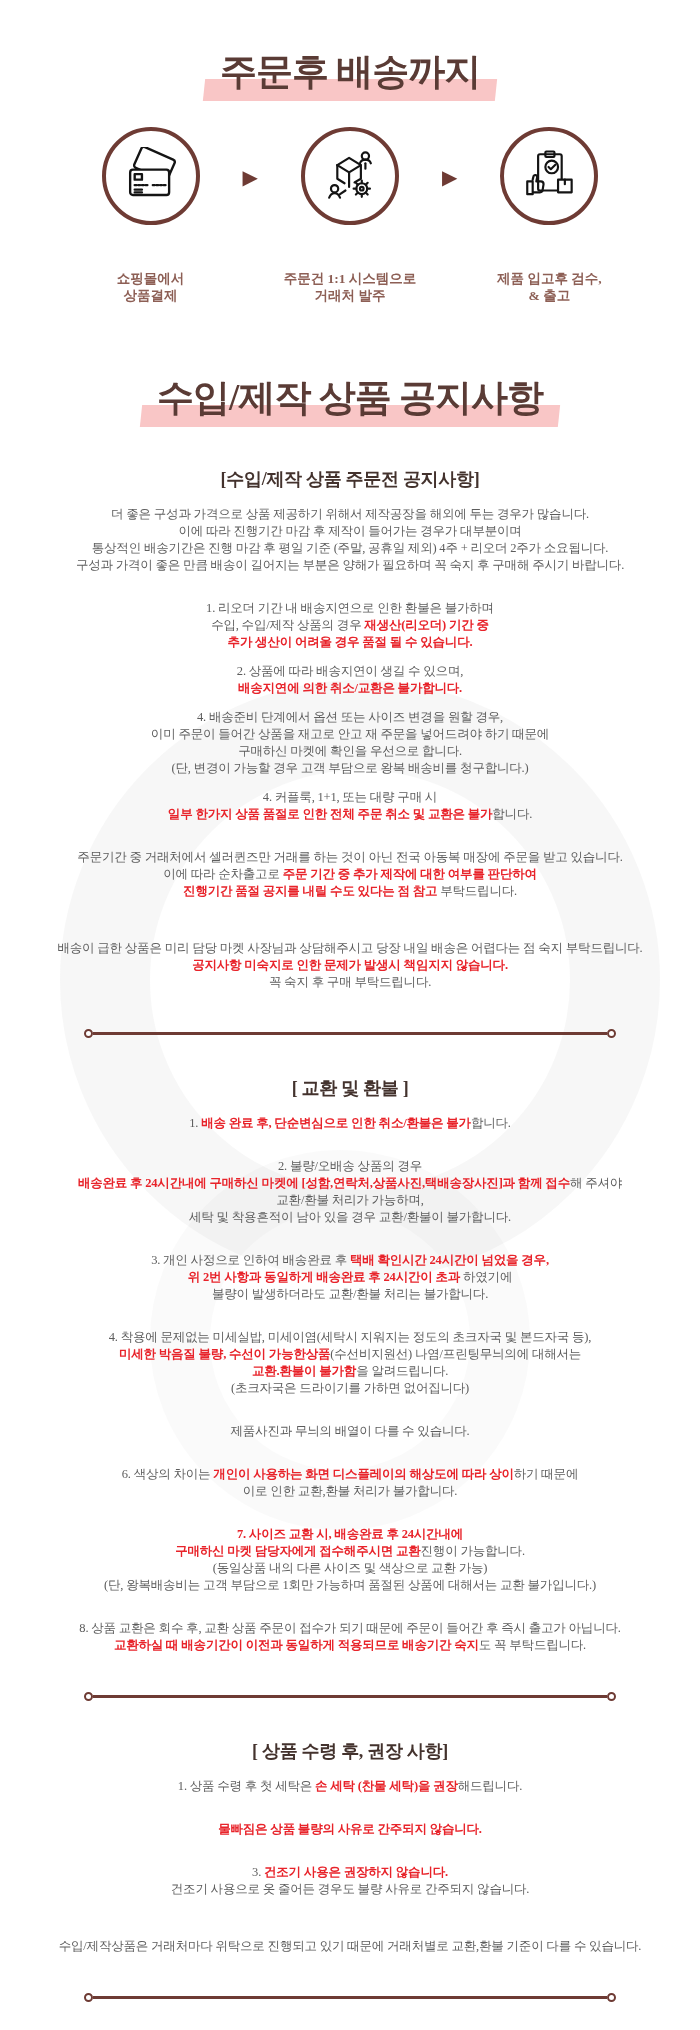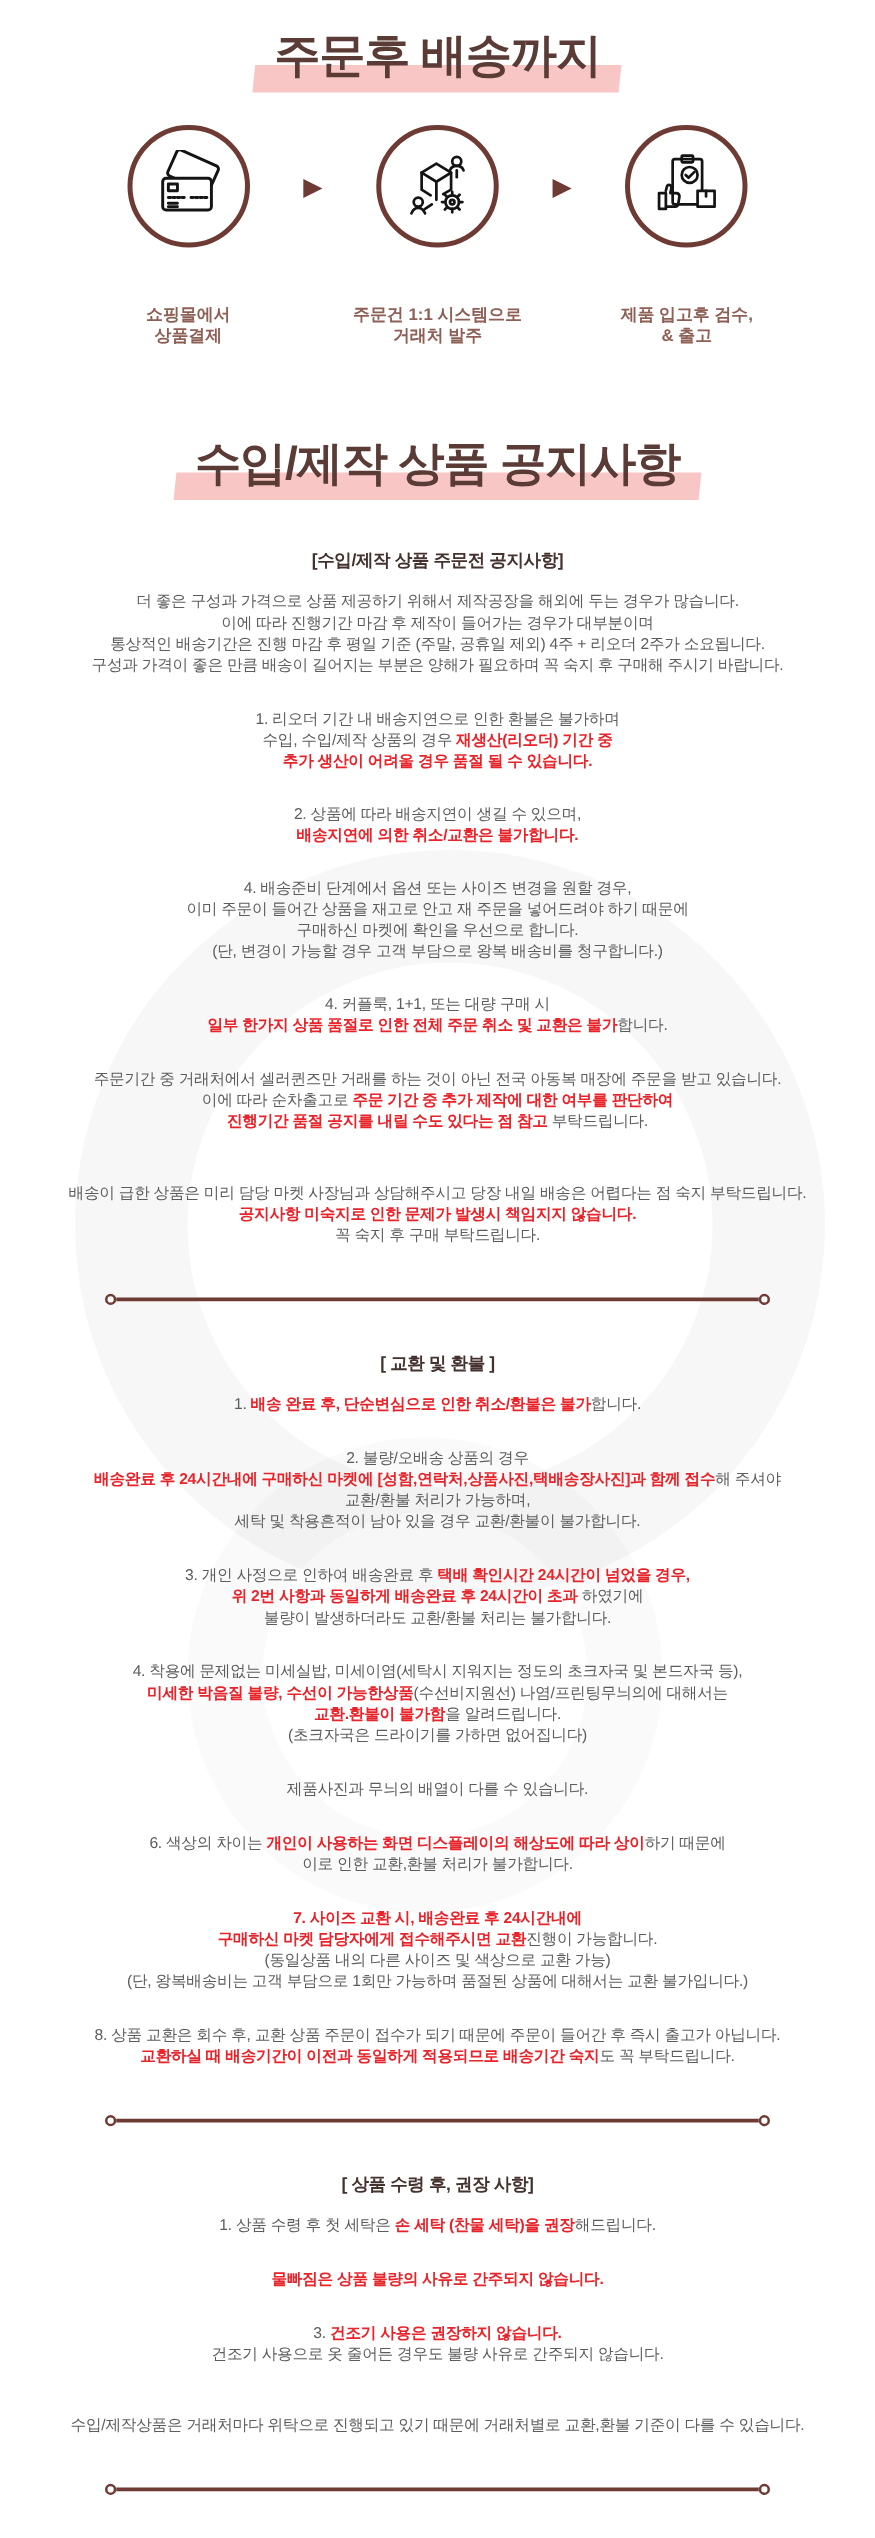--- a/index.html
+++ b/index.html
@@ -10,40 +10,40 @@
     --heading:#43322d;
     --body:#5c5c5c;
     --red:#e8232a;
   }
   *{margin:0;padding:0;box-sizing:border-box;}
   html,body{background:#fff;}
   body{font-family:"Liberation Sans","DejaVu Sans",sans-serif;}
   .page{position:relative;width:700px;height:2030px;margin:0 auto;background:#fff;overflow:hidden;text-align:center;}
   .watermark{position:absolute;left:60px;top:680px;width:600px;height:600px;border:90px solid rgba(180,180,180,0.10);border-radius:50%;pointer-events:none;}
   .watermark2{position:absolute;left:150px;top:1150px;width:380px;height:380px;border:60px solid rgba(180,180,180,0.07);border-radius:50%;pointer-events:none;}
-  .content{position:relative;z-index:1;padding-top:20px;}
+  .content{position:relative;z-index:1;padding-top:47px;font-family:Liberation Serif, serif;}
 
   .big-title{position:relative;display:inline-block;font-size:37px;font-weight:800;letter-spacing:-1px;color:var(--title_brown);}
   .big-title .hl{position:absolute;left:-16px;right:-16px;bottom:-4px;height:22px;background:var(--highlight);transform:skewX(-6deg);}
   .big-title .t{position:relative;}
 
   .steps{display:flex;justify-content:center;align-items:flex-start;margin-top:30px;height:162px;}
   .step{display:flex;flex-direction:column;align-items:center;width:180px;gap:35px;}
   .circle{width:98px;height:98px;border:4px solid var(--maroon);border-radius:50%;background:#fff;display:flex;align-items:center;justify-content:center;}
   .circle svg{display:block;}
   .step-label{margin-top:10px;color:var(--step_label);font-size:13.5px;font-weight:700;line-height:17px;}
   .step-label span{display:block;}
   .arrow{color:var(--maroon);font-size:20px;margin:40px 2px 0 2px;line-height:20px;}
 
   .notice-title-wrap{margin-top:84px;}
 
   .section{margin-top:44px;}
-  .sec-heading{font-size:14px;font-weight:800;color:var(--heading);letter-spacing:-0.3px;}
+  .sec-heading{font-size:18px;font-weight:800;color:var(--heading);letter-spacing:-0.3px;}
   .blocks{margin-top:15px;color:var(--body);font-size:12.5px;line-height:17px;letter-spacing:-0.2px;}
-  .block{margin-top:25px;}
+  .block{margin-top:12px;}
   .block:first-child{margin-top:0;}
   .block.gap-lg{margin-top:26px;}
   .block.gap-xl{margin-top:40px;}
   .line{display:block;}
   .red{color:var(--red);font-weight:700;}
 
   .divider{display:flex;align-items:center;width:532px;margin:38px auto 38px auto;}
   .divider .dot{width:9px;height:9px;border:2.5px solid var(--maroon);border-radius:50%;background:#fff;flex:none;}
   .divider .bar{flex:1;height:2.5px;background:var(--maroon);}
 </style>

